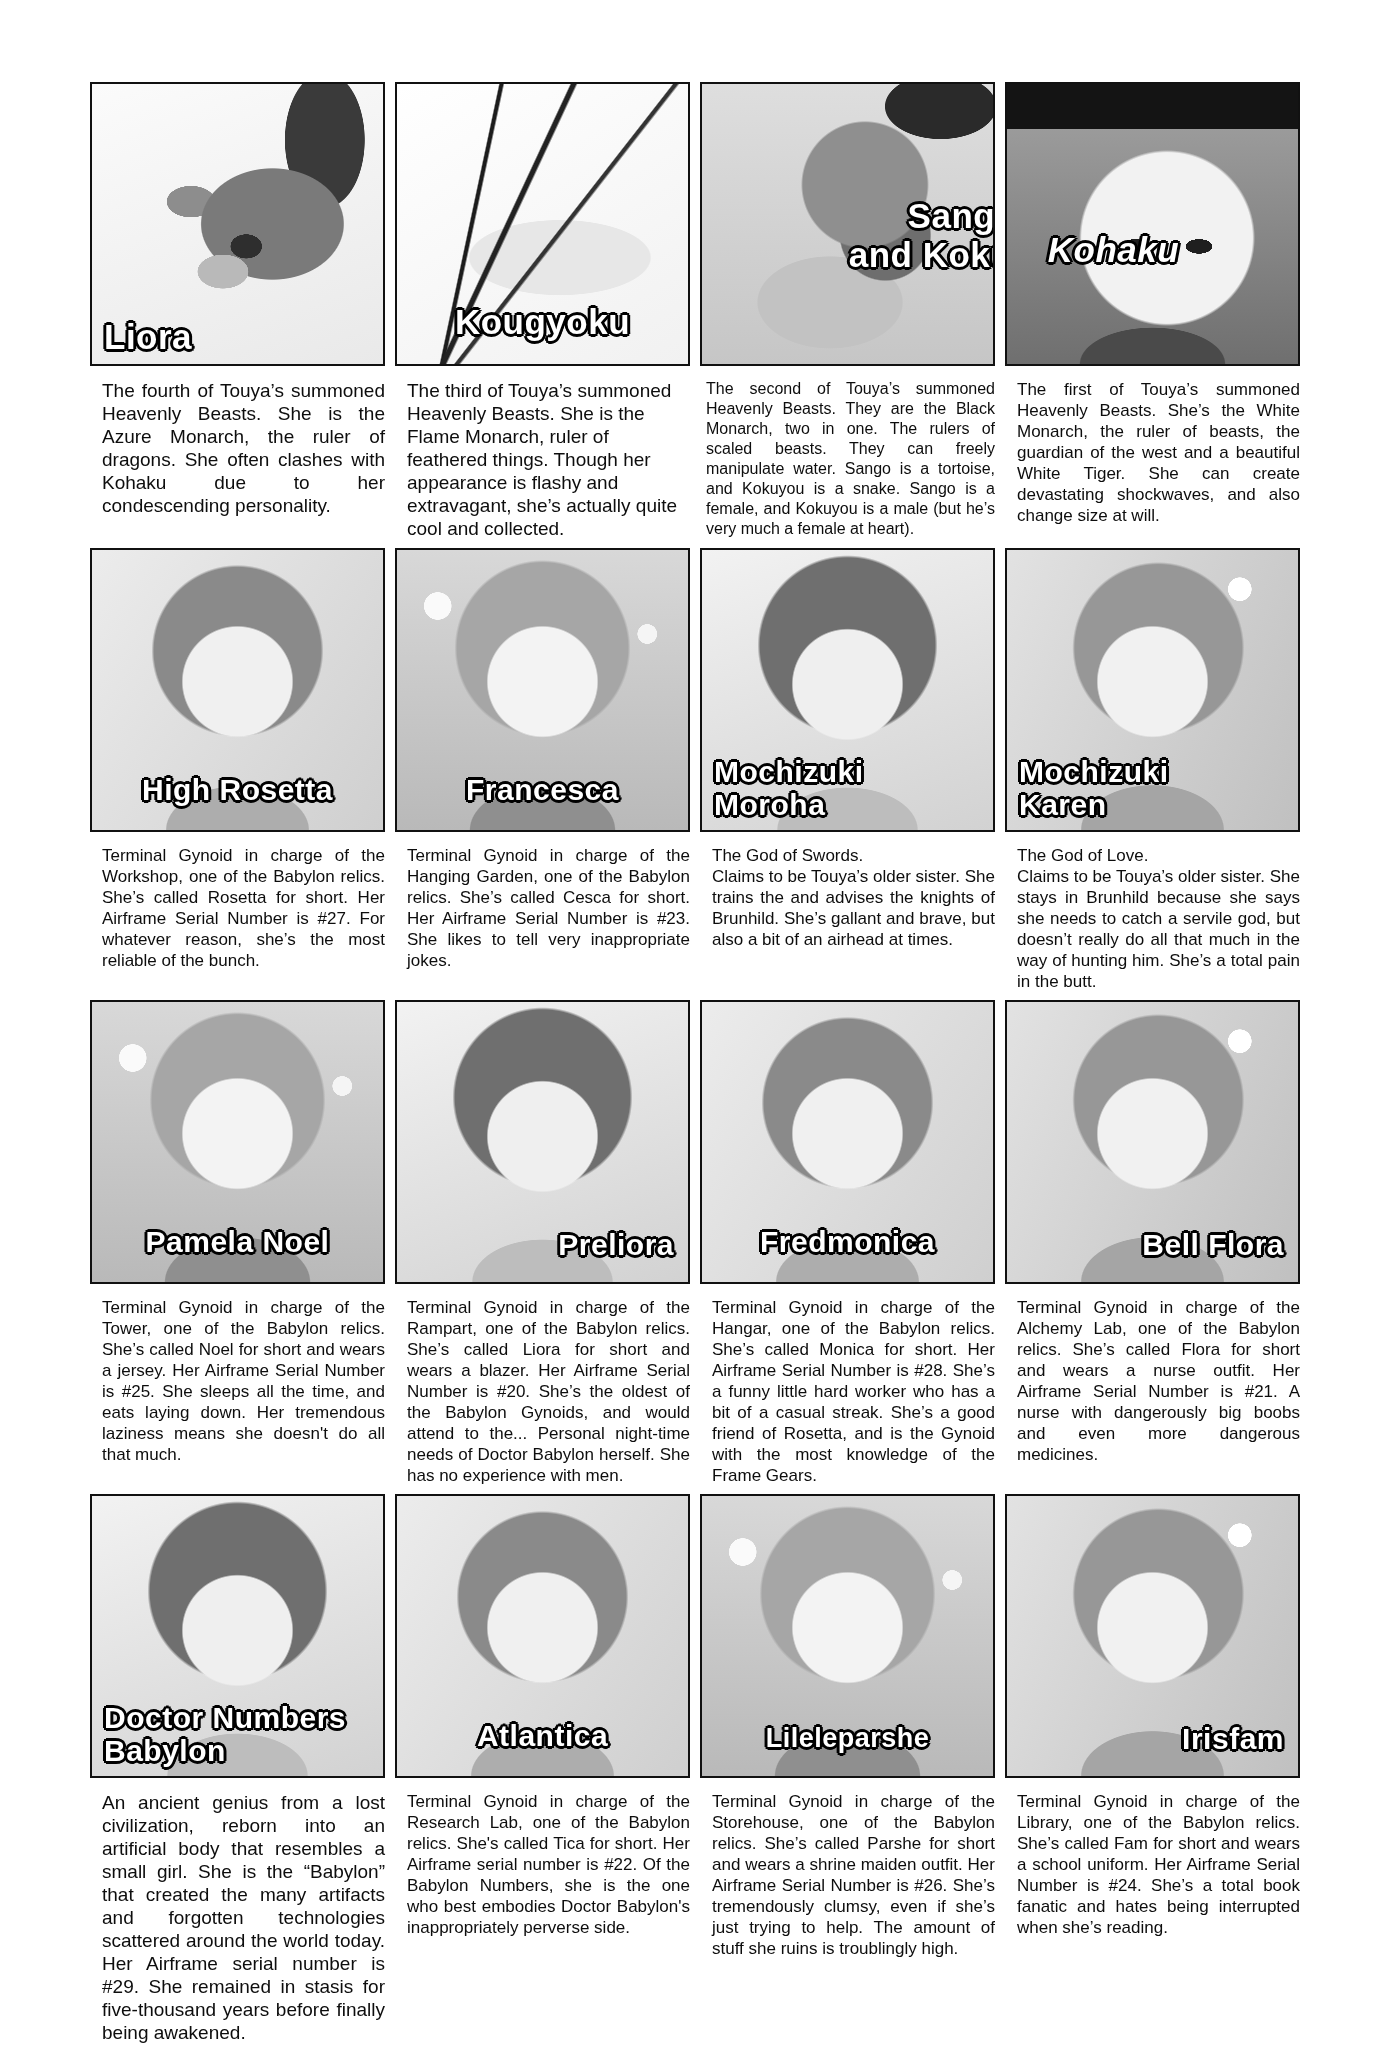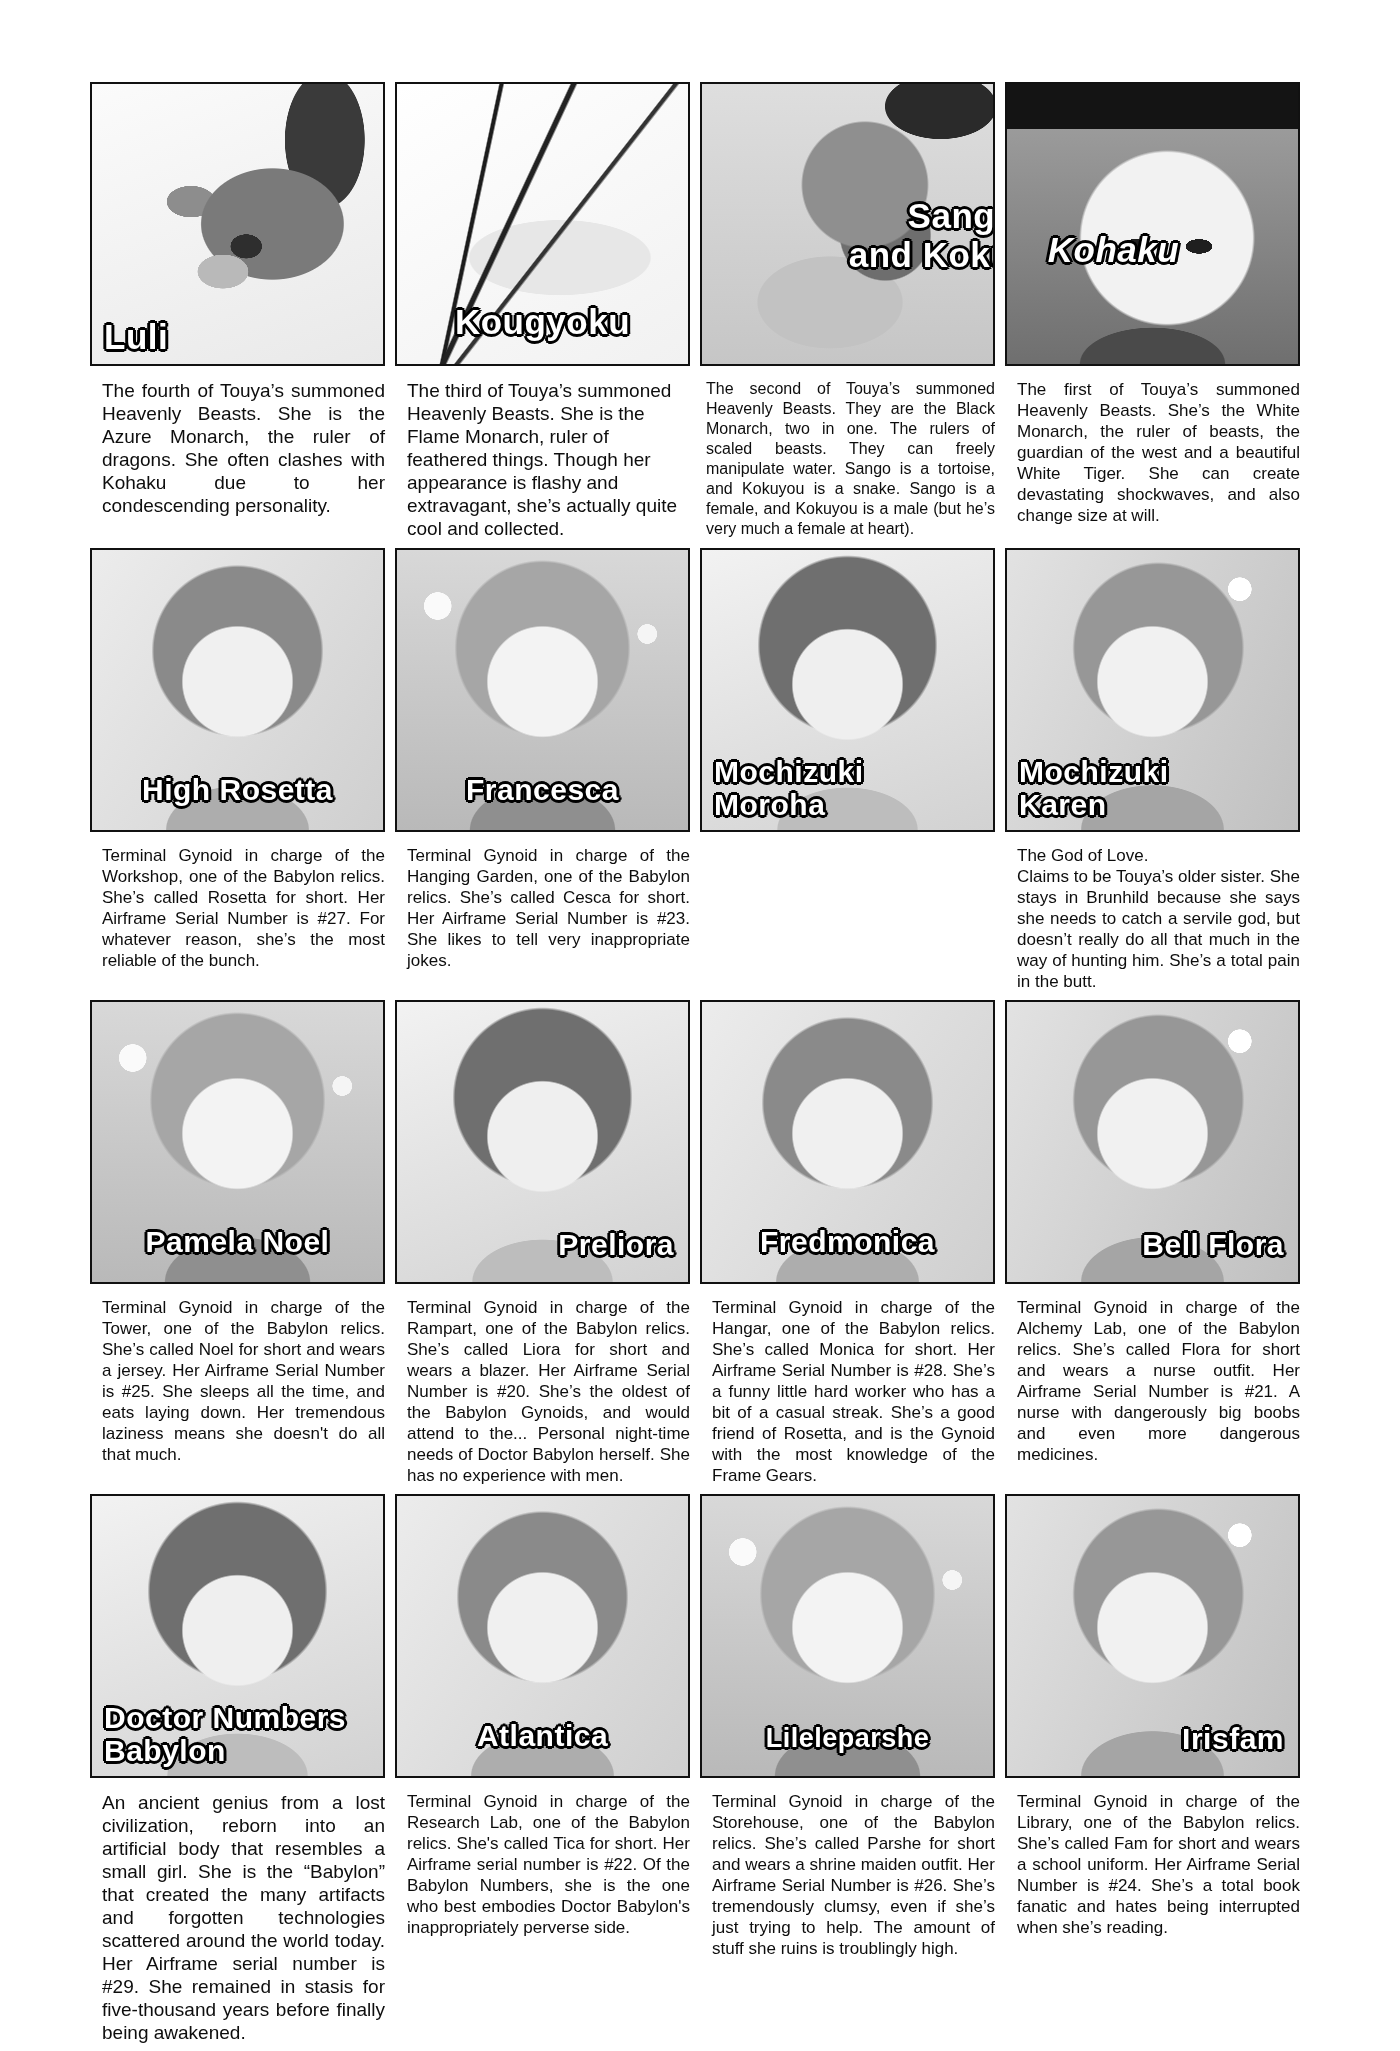--- a/index.html
+++ b/index.html
@@ -99,21 +99,21 @@
 </head>
 <body>
 
 <div class="page">
   <div class="grid">
 
     <section class="entry e0">
       <figure class="portrait">
         <div class="art"></div>
         <div class="nameplate np-bl np-lg">
-          <span class="nl">Luli</span>
+          <span class="nl">Liora</span>
 
         </div>
       </figure>
       <p class="desc lg">The fourth of Touya’s summoned Heavenly Beasts. She is the Azure Monarch, the ruler of dragons. She often clashes with Kohaku due to her condescending personality.</p>
     </section>
 
     <section class="entry e1">
       <figure class="portrait">
         <div class="art"></div>
         <div class="nameplate np-bc np-lg">
@@ -169,20 +169,22 @@
     </section>
 
     <section class="entry e6 girl-c">
       <figure class="portrait">
         <div class="art"></div>
         <div class="nameplate np-bl">
           <span class="nl">Mochizuki</span>
           <span class="nl">Moroha</span>
         </div>
       </figure>
+      <p class="desc">The God of Swords.
+Claims to be Touya’s older sister. She trains the and advises the knights of Brunhild. She’s gallant and brave, but also a bit of an airhead at times.</p>
     </section>
 
     <section class="entry e7 girl-d">
       <figure class="portrait">
         <div class="art"></div>
         <div class="nameplate np-bl">
           <span class="nl">Mochizuki</span>
           <span class="nl">Karen</span>
         </div>
       </figure>

